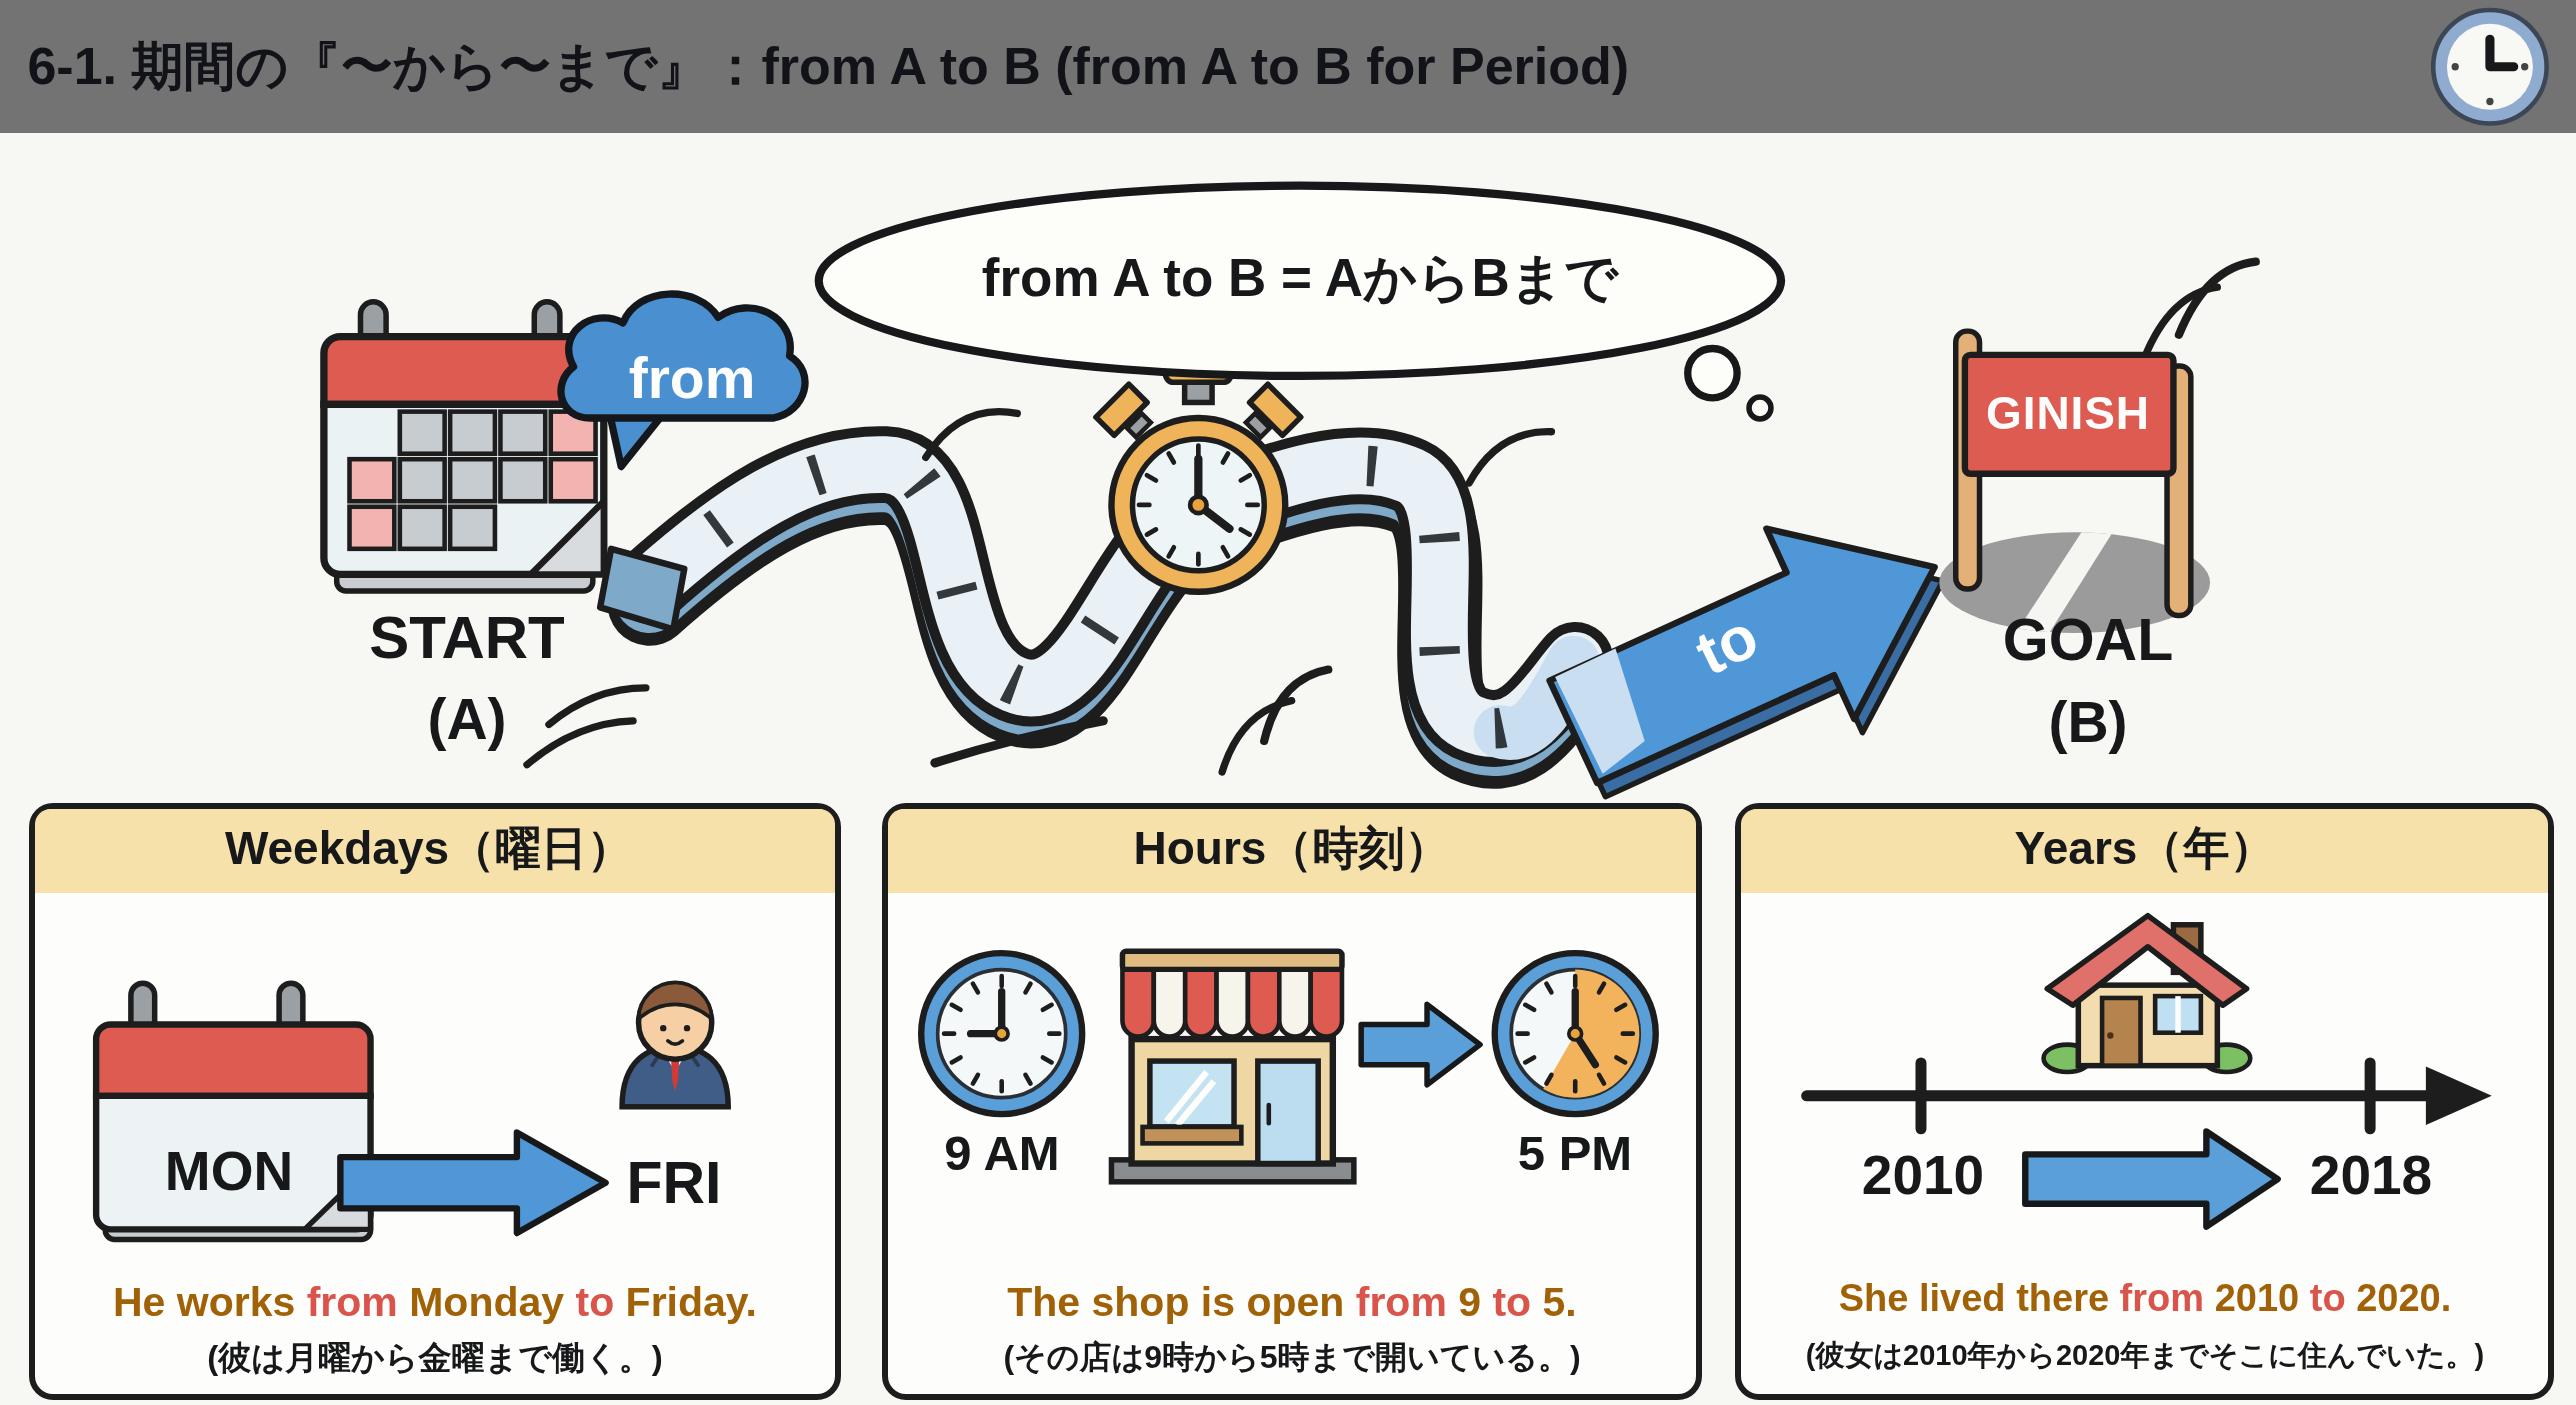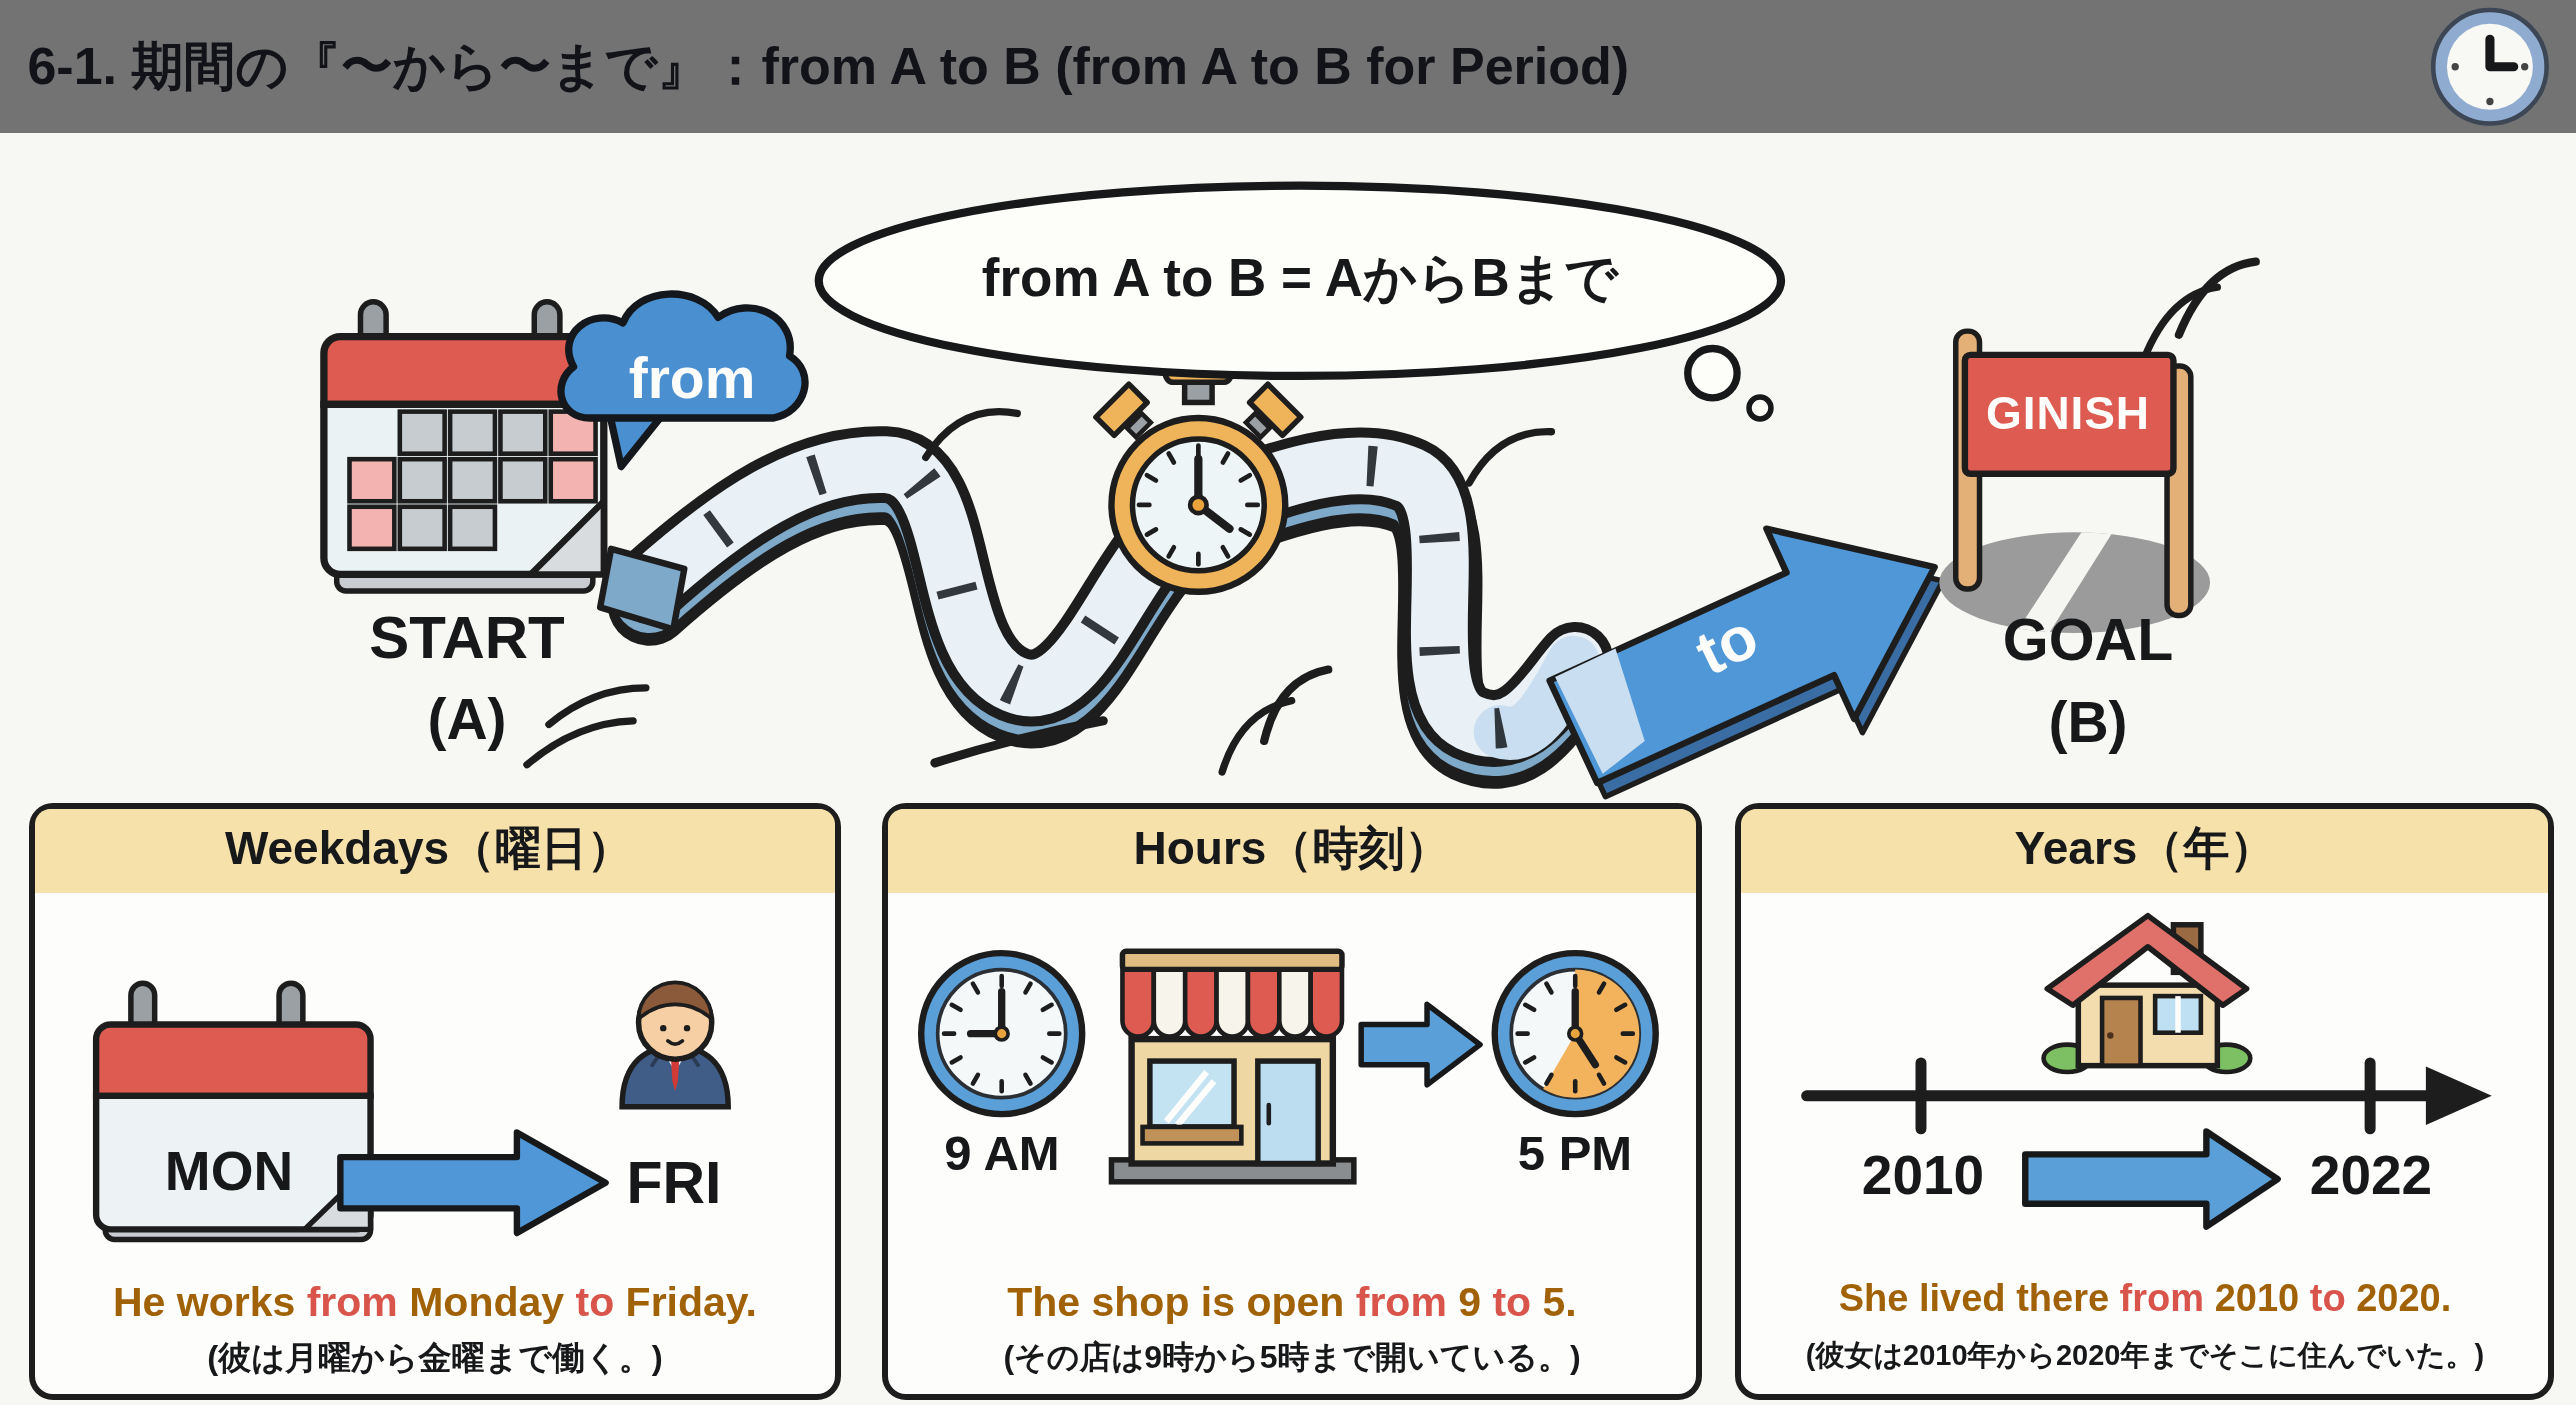--- a/index.html
+++ b/index.html
@@ -256,18 +256,18 @@
   <div class="t" style="left:1292px;top:848px;font-size:46px;">Hours（時刻）</div>
 
   <div class="t" style="left:435px;top:1358px;font-size:33px;">(彼は月曜から金曜まで働く。)</div>
   <div class="t" style="left:1002px;top:1154px;font-size:49px;">9 AM</div>
   <div class="t" style="left:1575px;top:1154px;font-size:49px;">5 PM</div>
   <div class="t" style="left:1292px;top:1303px;font-size:41px;"><span class="c-k">The shop is open </span><span class="c-r">from</span><span class="c-k"> 9 </span><span class="c-r">to</span><span class="c-k"> 5.</span></div>
   <div class="t" style="left:1292px;top:1358px;font-size:32px;">(その店は9時から5時まで開いている。)</div>
 
   <div class="t" style="left:2145px;top:848px;font-size:46px;">Years（年）</div>
   <div class="t" style="left:1923px;top:1175px;font-size:55px;">2010</div>
-  <div class="t" style="left:2371px;top:1175px;font-size:55px;">2022</div>
+  <div class="t" style="left:2371px;top:1175px;font-size:55px;">2018</div>
   <div class="t" style="left:2145px;top:1299px;font-size:38px;"><span class="c-k">She lived there </span><span class="c-r">from</span><span class="c-k"> 2010 </span><span class="c-r">to</span><span class="c-k"> 2</span><span class="c-g">020</span><span class="c-k">.</span></div>
   <div class="t" style="left:2145px;top:1356px;font-size:29px;">(彼女は2010年から2020年までそこに住んでいた。)</div>
 
 </div>
 
 
 </body></html>

